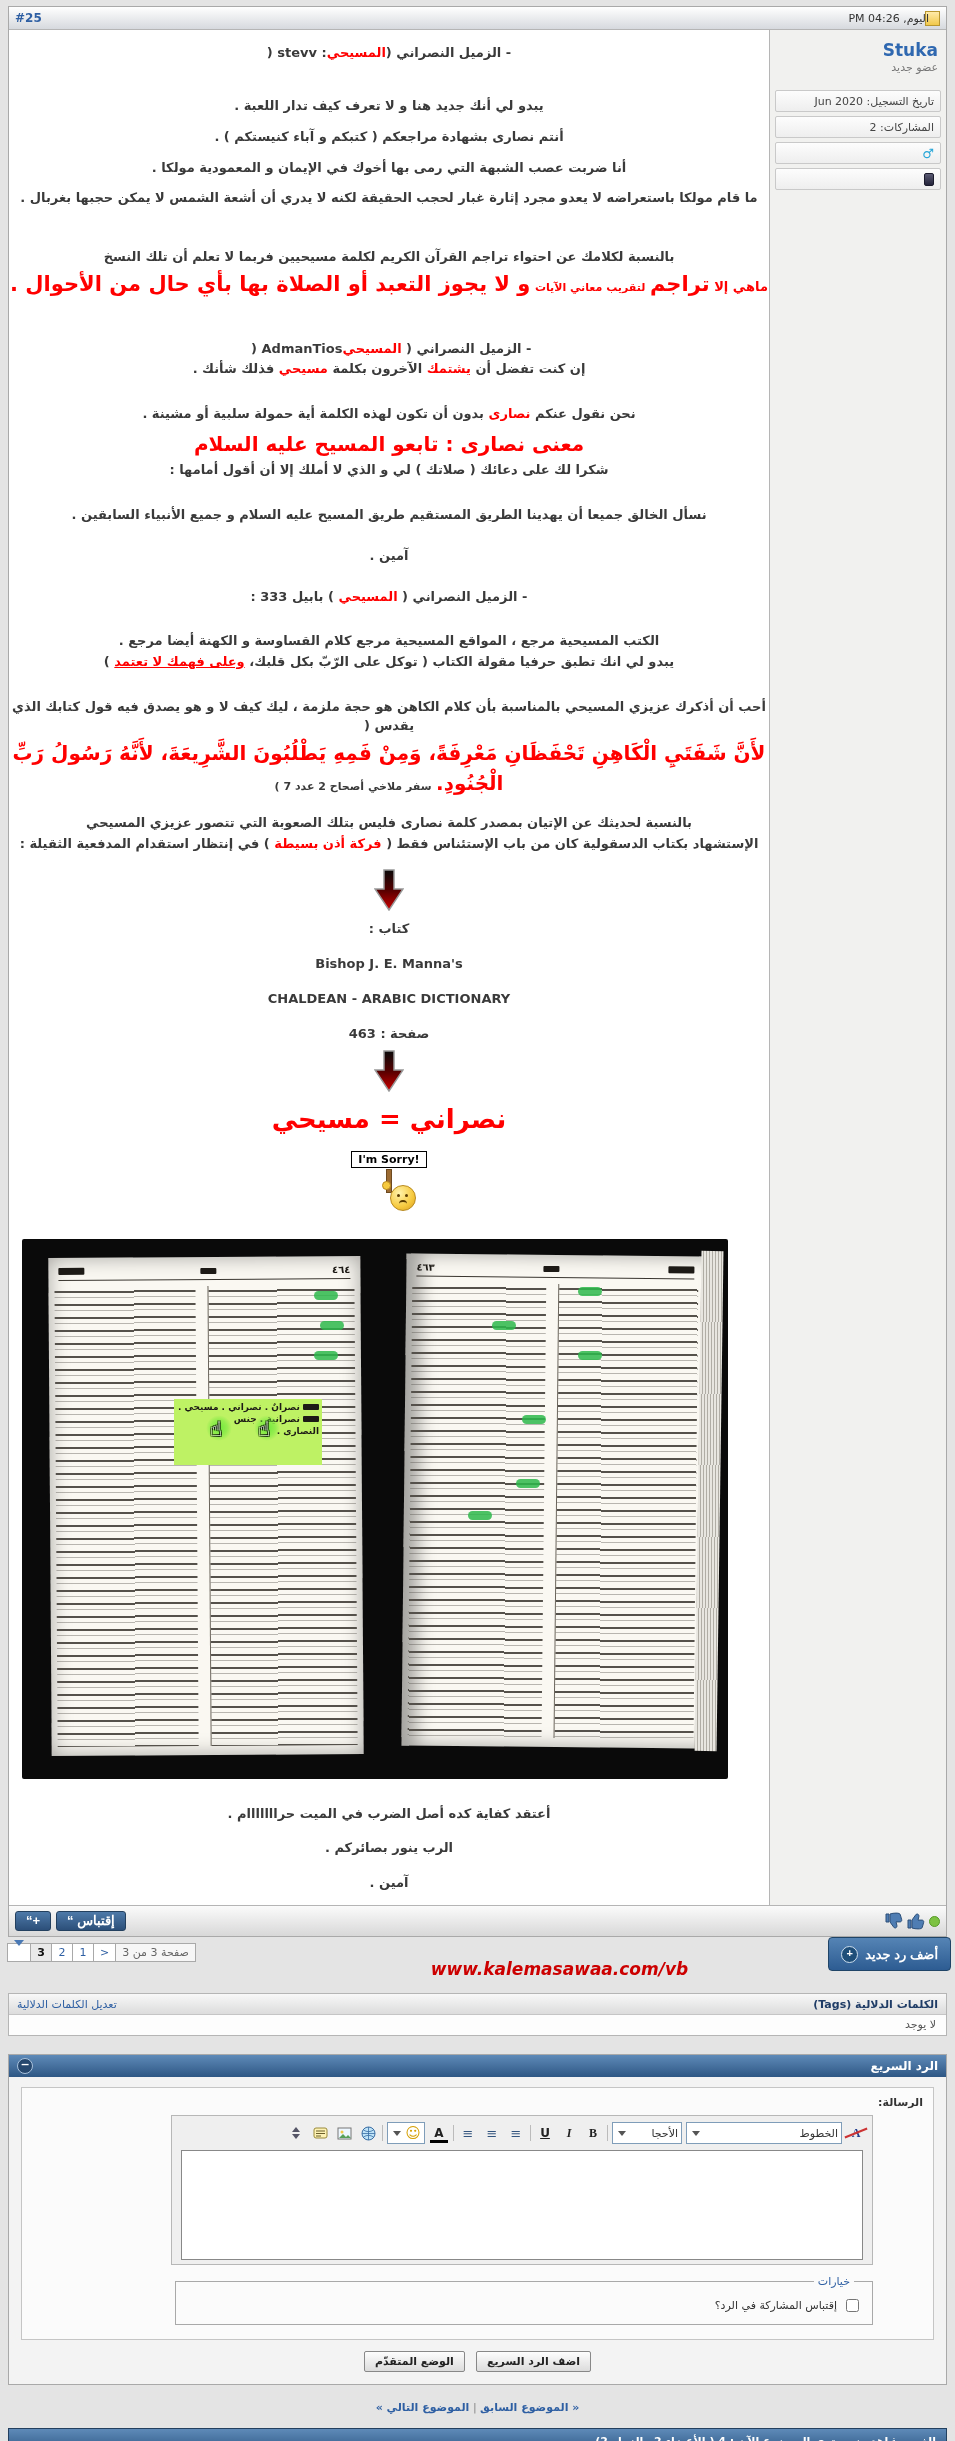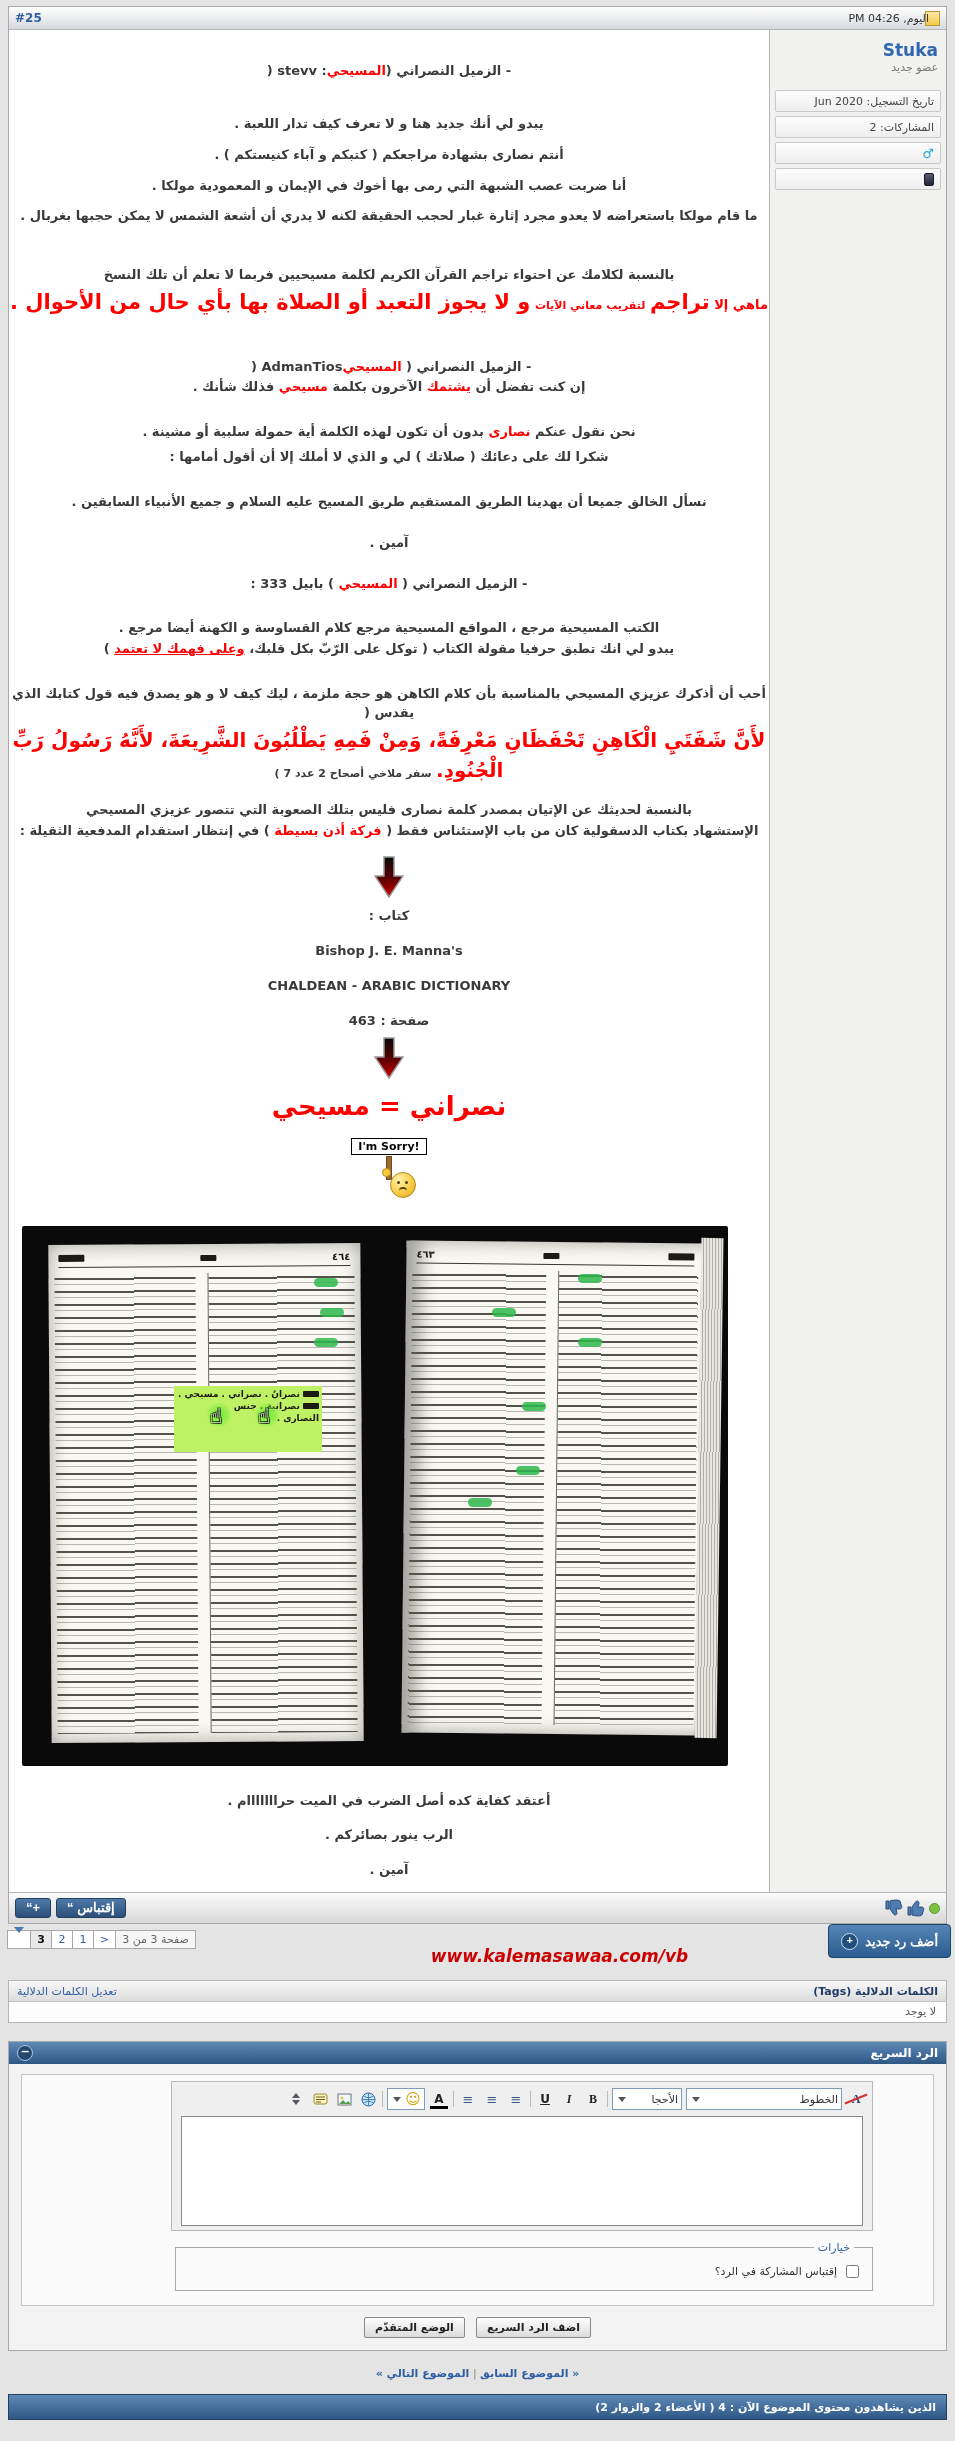--- a/index.html
+++ b/index.html
@@ -19,21 +19,21 @@
   .post-main{display:flex;min-height:1852px;align-items:stretch}
   .sidebar{width:176px;background:#f1f1ef;border-left:1px solid #b5b5b5;flex:0 0 176px}
   .username{color:#2f68b0;font-size:17px;font-weight:bold;text-align:right;padding:10px 8px 1px}
   .usertitle{color:#777;font-size:11px;text-align:right;padding:0 8px 12px}
   .detail-box{margin:4px 5px;border:1px solid #c9c9c9;background:linear-gradient(#fdfdfd,#eeeeee);
               border-radius:2px;height:20px;display:flex;align-items:center;padding:0 6px;font-size:11px;color:#444}
   .male{color:#29a7d8;font-weight:bold;font-size:13px}
   .status-chip{width:8px;height:11px;background:linear-gradient(#5a5a72,#23233a);border-radius:2px;border:1px solid #1a1a2c}
 
   
-  .content{flex:1;text-align:center;padding-top:32px;color:#3a3a3a;font-size:13px;font-weight:bold;overflow:hidden}
+  .content{flex:1;text-align:center;padding-top:14px;color:#3a3a3a;font-size:13px;font-weight:bold;overflow:hidden}
   .t{margin:0 0 12px;line-height:1.45}
   .m2{margin-bottom:2px}.m6{margin-bottom:6px}.m12{margin-bottom:12px}.m16{margin-bottom:16px}
   .m22{margin-bottom:22px}.m26{margin-bottom:26px}.m34{margin-bottom:34px}.m40{margin-bottom:40px}
   .r{color:#ff0000}
   .b21{font-size:21px;font-weight:bold}
   .f11{font-size:11px}
   .h-red{font-size:20px;color:#ff0000;font-weight:bold}
   .verse{font-size:20px;color:#ff0000;font-weight:bold;line-height:1.5}
   .note{font-size:11px;color:#3a3a3a}
   .eq{font-size:26px;color:#ff0000;font-weight:bold}
@@ -190,20 +190,21 @@
         <p class="t m34" data-name="post-text-line"><span>- الزميل النصراني (</span><span class="r" data-name="emphasis-red">المسيحي</span><span class="ltr">) stevv :</span></p>
         <p class="t m12" data-name="post-text-line">يبدو لي أنك جديد هنا و لا تعرف كيف تدار اللعبة .</p>
         <p class="t m12" data-name="post-text-line">أنتم نصارى بشهادة مراجعكم ( كتبكم و آباء كنيستكم ) .</p>
         <p class="t m12" data-name="post-text-line">أنا ضربت عصب الشبهة التي رمى بها أخوك في الإيمان و المعمودية مولكا .</p>
         <p class="t m40" data-name="post-text-line">ما قام مولكا باستعراضه لا يعدو مجرد إثارة غبار لحجب الحقيقة لكنه لا يدري أن أشعة الشمس لا يمكن حجبها بغربال .</p>
         <p class="t m2" data-name="post-text-line">بالنسبة لكلامك عن احتواء تراجم القرآن الكريم لكلمة مسيحيين فربما لا تعلم أن تلك النسخ</p>
         <p class="t m40" data-name="post-text-line"><span class="r">ماهي إلا</span> <span class="r b21" data-name="emphasis-red-big">تراجم</span> <span class="r f11">لتقريب معاني الآيات</span> <span class="r b21" data-name="emphasis-red-big">و لا يجوز التعبد أو الصلاة بها بأي حال من الأحوال .</span></p>
         <p class="t m2" data-name="post-text-line"><span>- الزميل النصراني ( </span><span class="r" data-name="emphasis-red">المسيحي</span><span class="ltr"> ) AdmanTios</span></p>
         <p class="t m26" data-name="post-text-line"><span>إن كنت تفضل أن </span><span class="r" data-name="emphasis-red">يشتمك</span><span> الآخرون بكلمة </span><span class="r" data-name="emphasis-red">مسيحي</span><span> فذلك شأنك .</span></p>
         <p class="t m6" data-name="post-text-line"><span>نحن نقول عنكم </span><span class="r" data-name="emphasis-red">نصارى</span><span> بدون أن تكون لهذه الكلمة أية حمولة سلبية أو مشينة .</span></p>
+        <p class="t m2 h-red" data-name="post-heading-red">معنى نصارى : تابعو المسيح عليه السلام</p>
         <p class="t m26" data-name="post-text-line">شكرا لك على دعائك ( صلاتك ) لي و الذي لا أملك إلا أن أقول أمامها :</p>
         <p class="t m22" data-name="post-text-line">نسأل الخالق جميعا أن يهدينا الطريق المستقيم طريق المسيح عليه السلام و جميع الأنبياء السابقين .</p>
         <p class="t m22" data-name="post-text-line">آمين .</p>
         <p class="t m26" data-name="post-text-line"><span>- الزميل النصراني ( </span><span class="r" data-name="emphasis-red">المسيحي</span><span> ) بابيل 333 :</span></p>
         <p class="t m2" data-name="post-text-line">الكتب المسيحية مرجع ، المواقع المسيحية مرجع كلام القساوسة و الكهنة أيضا مرجع .</p>
         <p class="t m26" data-name="post-text-line"><span>يبدو لي انك تطبق حرفيا مقولة الكتاب ( توكل على الرّبّ بكل قلبك، </span><span class="u-red" data-name="emphasis-red-underline">وعلى فهمك لا تعتمد</span><span> )</span></p>
         <p class="t m2" data-name="post-text-line">أحب أن أذكرك عزيزي المسيحي بالمناسبة بأن كلام الكاهن هو حجة ملزمة ، ليك كيف لا و هو يصدق فيه قول كتابك الذي يقدس (</p>
         <p class="t m16" data-name="post-verse-line"><span class="verse" data-name="bible-verse-red">لأَنَّ شَفَتَيِ الْكَاهِنِ تَحْفَظَانِ مَعْرِفَةً، وَمِنْ فَمِهِ يَطْلُبُونَ الشَّرِيعَةَ، لأَنَّهُ رَسُولُ رَبِّ الْجُنُودِ.</span> <span class="note" data-name="verse-reference">سفر ملاخي أصحاح 2 عدد 7 )</span></p>
         <p class="t m2" data-name="post-text-line">بالنسبة لحديثك عن الإتيان بمصدر كلمة نصارى فليس بتلك الصعوبة التي تتصور عزيزي المسيحي</p>
         <p class="t m16" data-name="post-text-line"><span>الإستشهاد بكتاب الدسقولية كان من باب الإستئناس فقط ( </span><span class="r" data-name="emphasis-red">فركة أذن بسيطة</span><span> ) في إنتظار استقدام المدفعية الثقيلة :</span></p>
@@ -347,20 +348,21 @@
     </div>
     <div class="tags-body" data-name="tags-empty-text">لا يوجد</div>
   </div>
 
   <div class="qr-block" data-name="quick-reply-section">
     <div class="qr-head">
       <span data-name="quick-reply-title">الرد السريع</span>
       <span class="collapse-btn" data-name="collapse-button">−</span>
     </div>
     <div class="qr-inner" data-name="quick-reply-form">
+      <div class="msg-label" data-name="message-label">الرسالة:</div>
       <div class="editor" data-name="reply-editor">
         <div class="toolbar" data-name="editor-toolbar">
           <span class="tb rf" data-name="remove-format-icon">A</span>
           <span class="dd dd-fonts" data-name="font-select">
               <span>الخطوط</span>
               <span class="arr" data-name="chevron-down-icon"></span>
             </span>
           <span class="dd dd-sizes" data-name="size-select">
               <span>الأحجا</span>
               <span class="arr" data-name="chevron-down-icon"></span>

